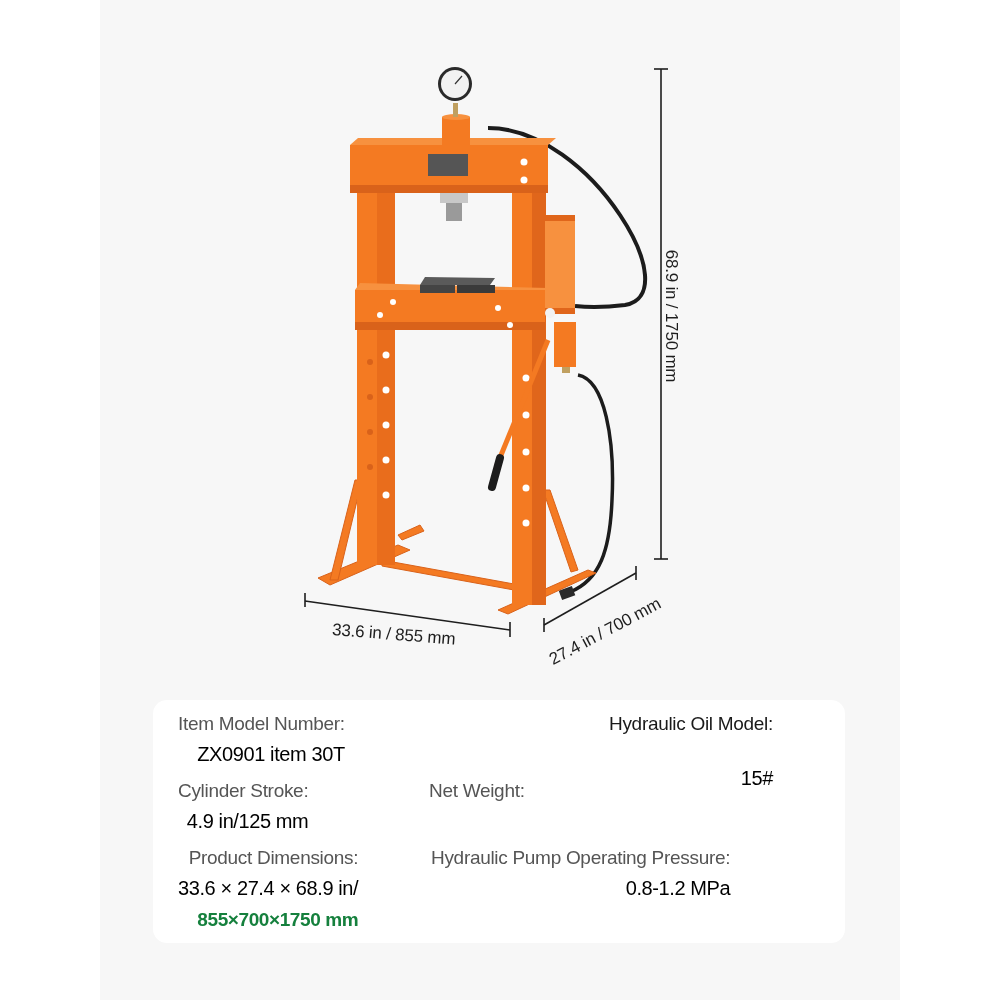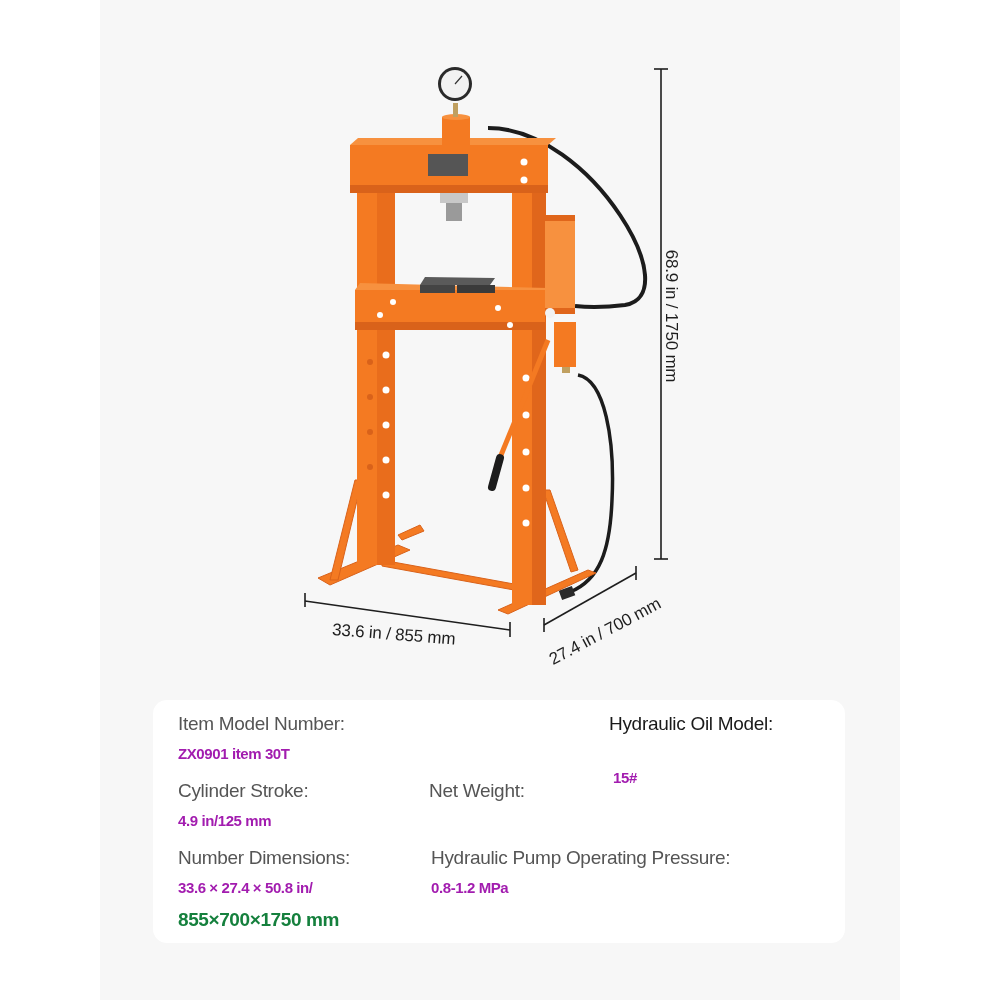--- a/index.html
+++ b/index.html
@@ -15,26 +15,26 @@
     .illustration { position: absolute; left: 0; top: 0; width: 1000px; height: 700px; }
     .dim-label {
       position: absolute; font-size: 17px; color: #1e1e1e; white-space: nowrap;
       letter-spacing: -0.2px;
     }
     .dim-width { left: 333px; top: 620px; transform: rotate(4.5deg); transform-origin: left top; }
     .dim-depth { left: 546px; top: 652px; transform: rotate(-28deg); transform-origin: left top; }
     .dim-height { left: 671px; top: 316px; transform: translate(-50%, -50%) rotate(90deg); }
     .spec-card {
       position: absolute; left: 153px; top: 700px; width: 692px; height: 243px;
-      background: #ffffff; border-radius: 14px;
+      background: #ffffff; border-radius: 14px; text-align: right;
     }
     .spec { position: absolute; white-space: nowrap; }
     .spec .label { display: block; font-size: 19px; color: #555555; letter-spacing: -0.3px; line-height: 22px; }
     .spec .label.dark { color: #1a1a1a; }
-    .spec .value { display: block; font-size: 15px; font-weight: bold; color: #a21caf; letter-spacing: -0.4px; line-height: 22px; margin-top: 8px; }
+    .spec .value { display: block; font-size: 20px; font-weight: normal; color: #000000; letter-spacing: -0.4px; line-height: 22px; margin-top: 8px; }
     .spec .value2 { display: block; font-size: 19px; font-weight: bold; color: #15803d; letter-spacing: -0.4px; line-height: 22px; margin-top: 10px; }
   </style>
 </head>
 <body>
 
 <div class="panel"></div>
 
 <svg class="illustration" viewBox="0 0 1000 700" xmlns="http://www.w3.org/2000/svg">
 
   <g stroke="#1e1e1e" stroke-width="1.6">
@@ -171,21 +171,21 @@
 
   <div class="spec" style="left:25px; top:80px;">
     <span class="label">Cylinder Stroke:</span>
     <span class="value">4.9 in/125 mm</span>
   </div>
   <div class="spec" style="left:276px; top:80px;">
     <span class="label">Net Weight:</span>
   </div>
 
   <div class="spec" style="left:25px; top:147px;">
-    <span class="label">Number Dimensions:</span>
-    <span class="value">33.6 × 27.4 × 50.8 in/</span>
+    <span class="label">Product Dimensions:</span>
+    <span class="value">33.6 × 27.4 × 68.9 in/</span>
     <span class="value2">855×700×1750 mm</span>
   </div>
   <div class="spec" style="left:278px; top:147px;">
     <span class="label">Hydraulic Pump Operating Pressure:</span>
     <span class="value">0.8-1.2 MPa</span>
   </div>
 </div>
 
 </body></html>

